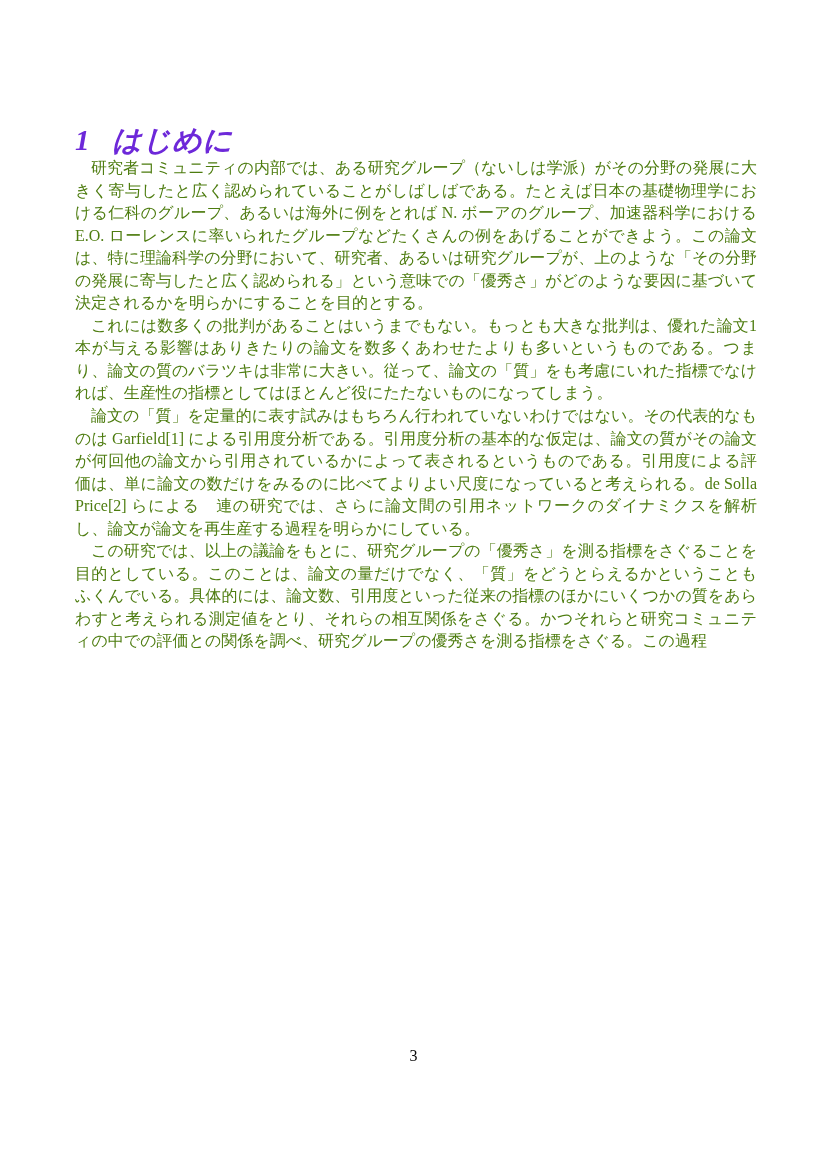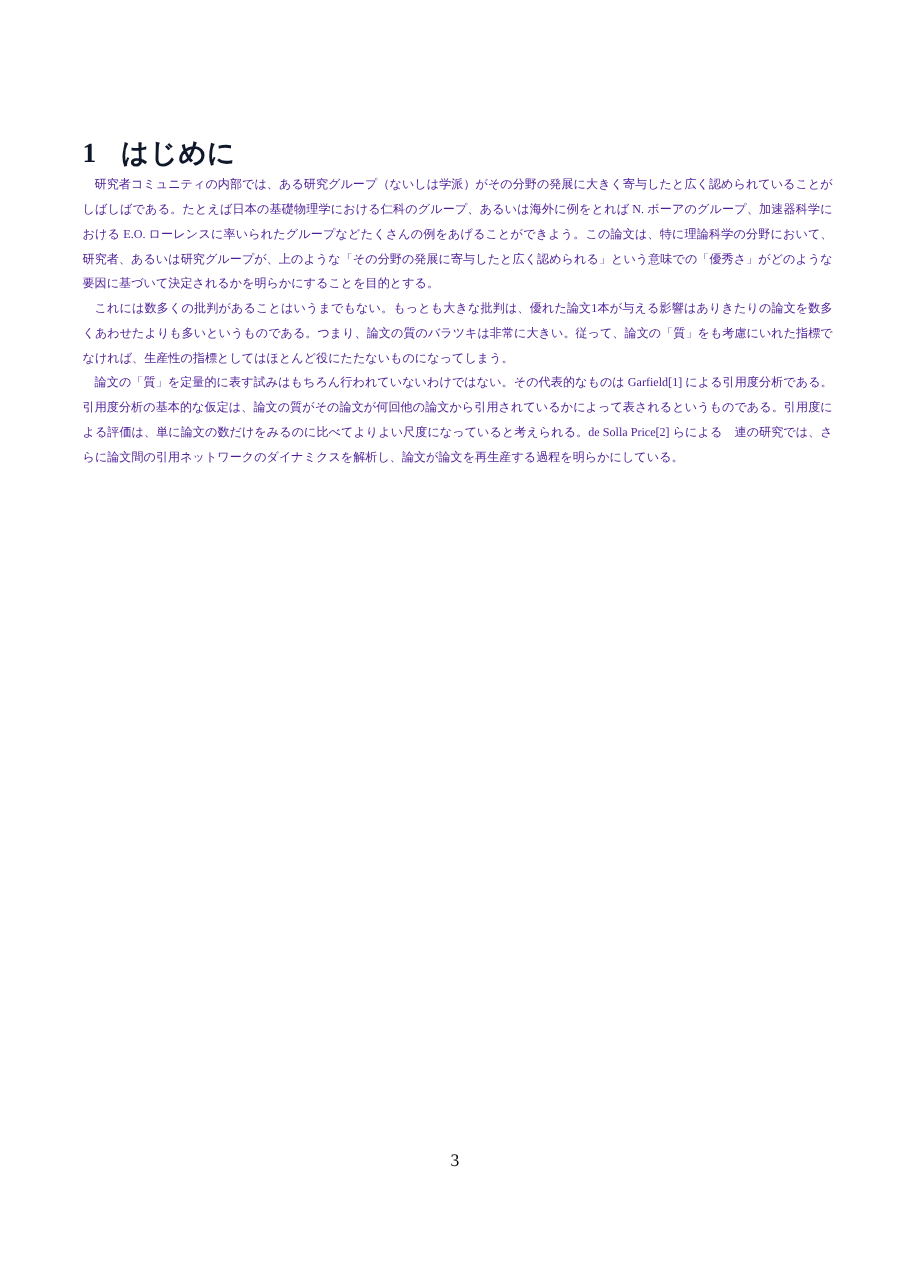--- a/index.html
+++ b/index.html
@@ -14,39 +14,40 @@
     background: #ffffff;
     color: #0a0a0a;
     font-family: "Liberation Serif", "DejaVu Serif", serif;
     overflow: hidden;
   }
   .section-heading {
     position: absolute;
     left: 75px;
     top: 123px;
     margin: 0;
-    font-size: 25px;
+    font-size: 29px;
     line-height: 34px;
     font-weight: bold;
-    color: #0f172a;
+    color: #6d28d9;
     letter-spacing: 0.5px;
+    font-style: italic;
   }
   .section-heading .sec-num {
     display: inline-block;
     margin-right: 22px;
   }
   .body-text {
     position: absolute;
     left: 75px;
     top: 157px;
     width: 682px;
-    font-size: 11px;
+    font-size: 16px;
     line-height: 22.55px;
     text-align: justify;
-    color: #4c1d95;
+    color: #4d7c0f;
   }
   .body-text p {
     margin: 0;
     padding: 0;
     text-indent: 1em;
   }
   .page-number {
     position: absolute;
     top: 1047px;
     left: 0;
@@ -62,17 +63,18 @@
 <div class="page">
 
   <h1 class="section-heading">
     <span class="sec-num">1</span><span class="sec-title">はじめに</span>
   </h1>
 
   <div class="body-text">
     <p>研究者コミュニティの内部では、ある研究グループ（ないしは学派）がその分野の発展に大きく寄与したと広く認められていることがしばしばである。たとえば日本の基礎物理学における仁科のグループ、あるいは海外に例をとれば N. ボーアのグループ、加速器科学における E.O. ローレンスに率いられたグループなどたくさんの例をあげることができよう。この論文は、特に理論科学の分野において、研究者、あるいは研究グループが、上のような「その分野の発展に寄与したと広く認められる」という意味での「優秀さ」がどのような要因に基づいて決定されるかを明らかにすることを目的とする。</p>
     <p>これには数多くの批判があることはいうまでもない。もっとも大きな批判は、優れた論文1本が与える影響はありきたりの論文を数多くあわせたよりも多いというものである。つまり、論文の質のバラツキは非常に大きい。従って、論文の「質」をも考慮にいれた指標でなければ、生産性の指標としてはほとんど役にたたないものになってしまう。</p>
     <p>論文の「質」を定量的に表す試みはもちろん行われていないわけではない。その代表的なものは Garfield[1] による引用度分析である。引用度分析の基本的な仮定は、論文の質がその論文が何回他の論文から引用されているかによって表されるというものである。引用度による評価は、単に論文の数だけをみるのに比べてよりよい尺度になっていると考えられる。de Solla Price[2] らによる　連の研究では、さらに論文間の引用ネットワークのダイナミクスを解析し、論文が論文を再生産する過程を明らかにしている。</p>
+    <p>この研究では、以上の議論をもとに、研究グループの「優秀さ」を測る指標をさぐることを目的としている。このことは、論文の量だけでなく、「質」をどうとらえるかということもふくんでいる。具体的には、論文数、引用度といった従来の指標のほかにいくつかの質をあらわすと考えられる測定値をとり、それらの相互関係をさぐる。かつそれらと研究コミュニティの中での評価との関係を調べ、研究グループの優秀さを測る指標をさぐる。この過程</p>
   </div>
 
   <div class="page-number">3</div>
 
 </div>
 
 </body></html>

